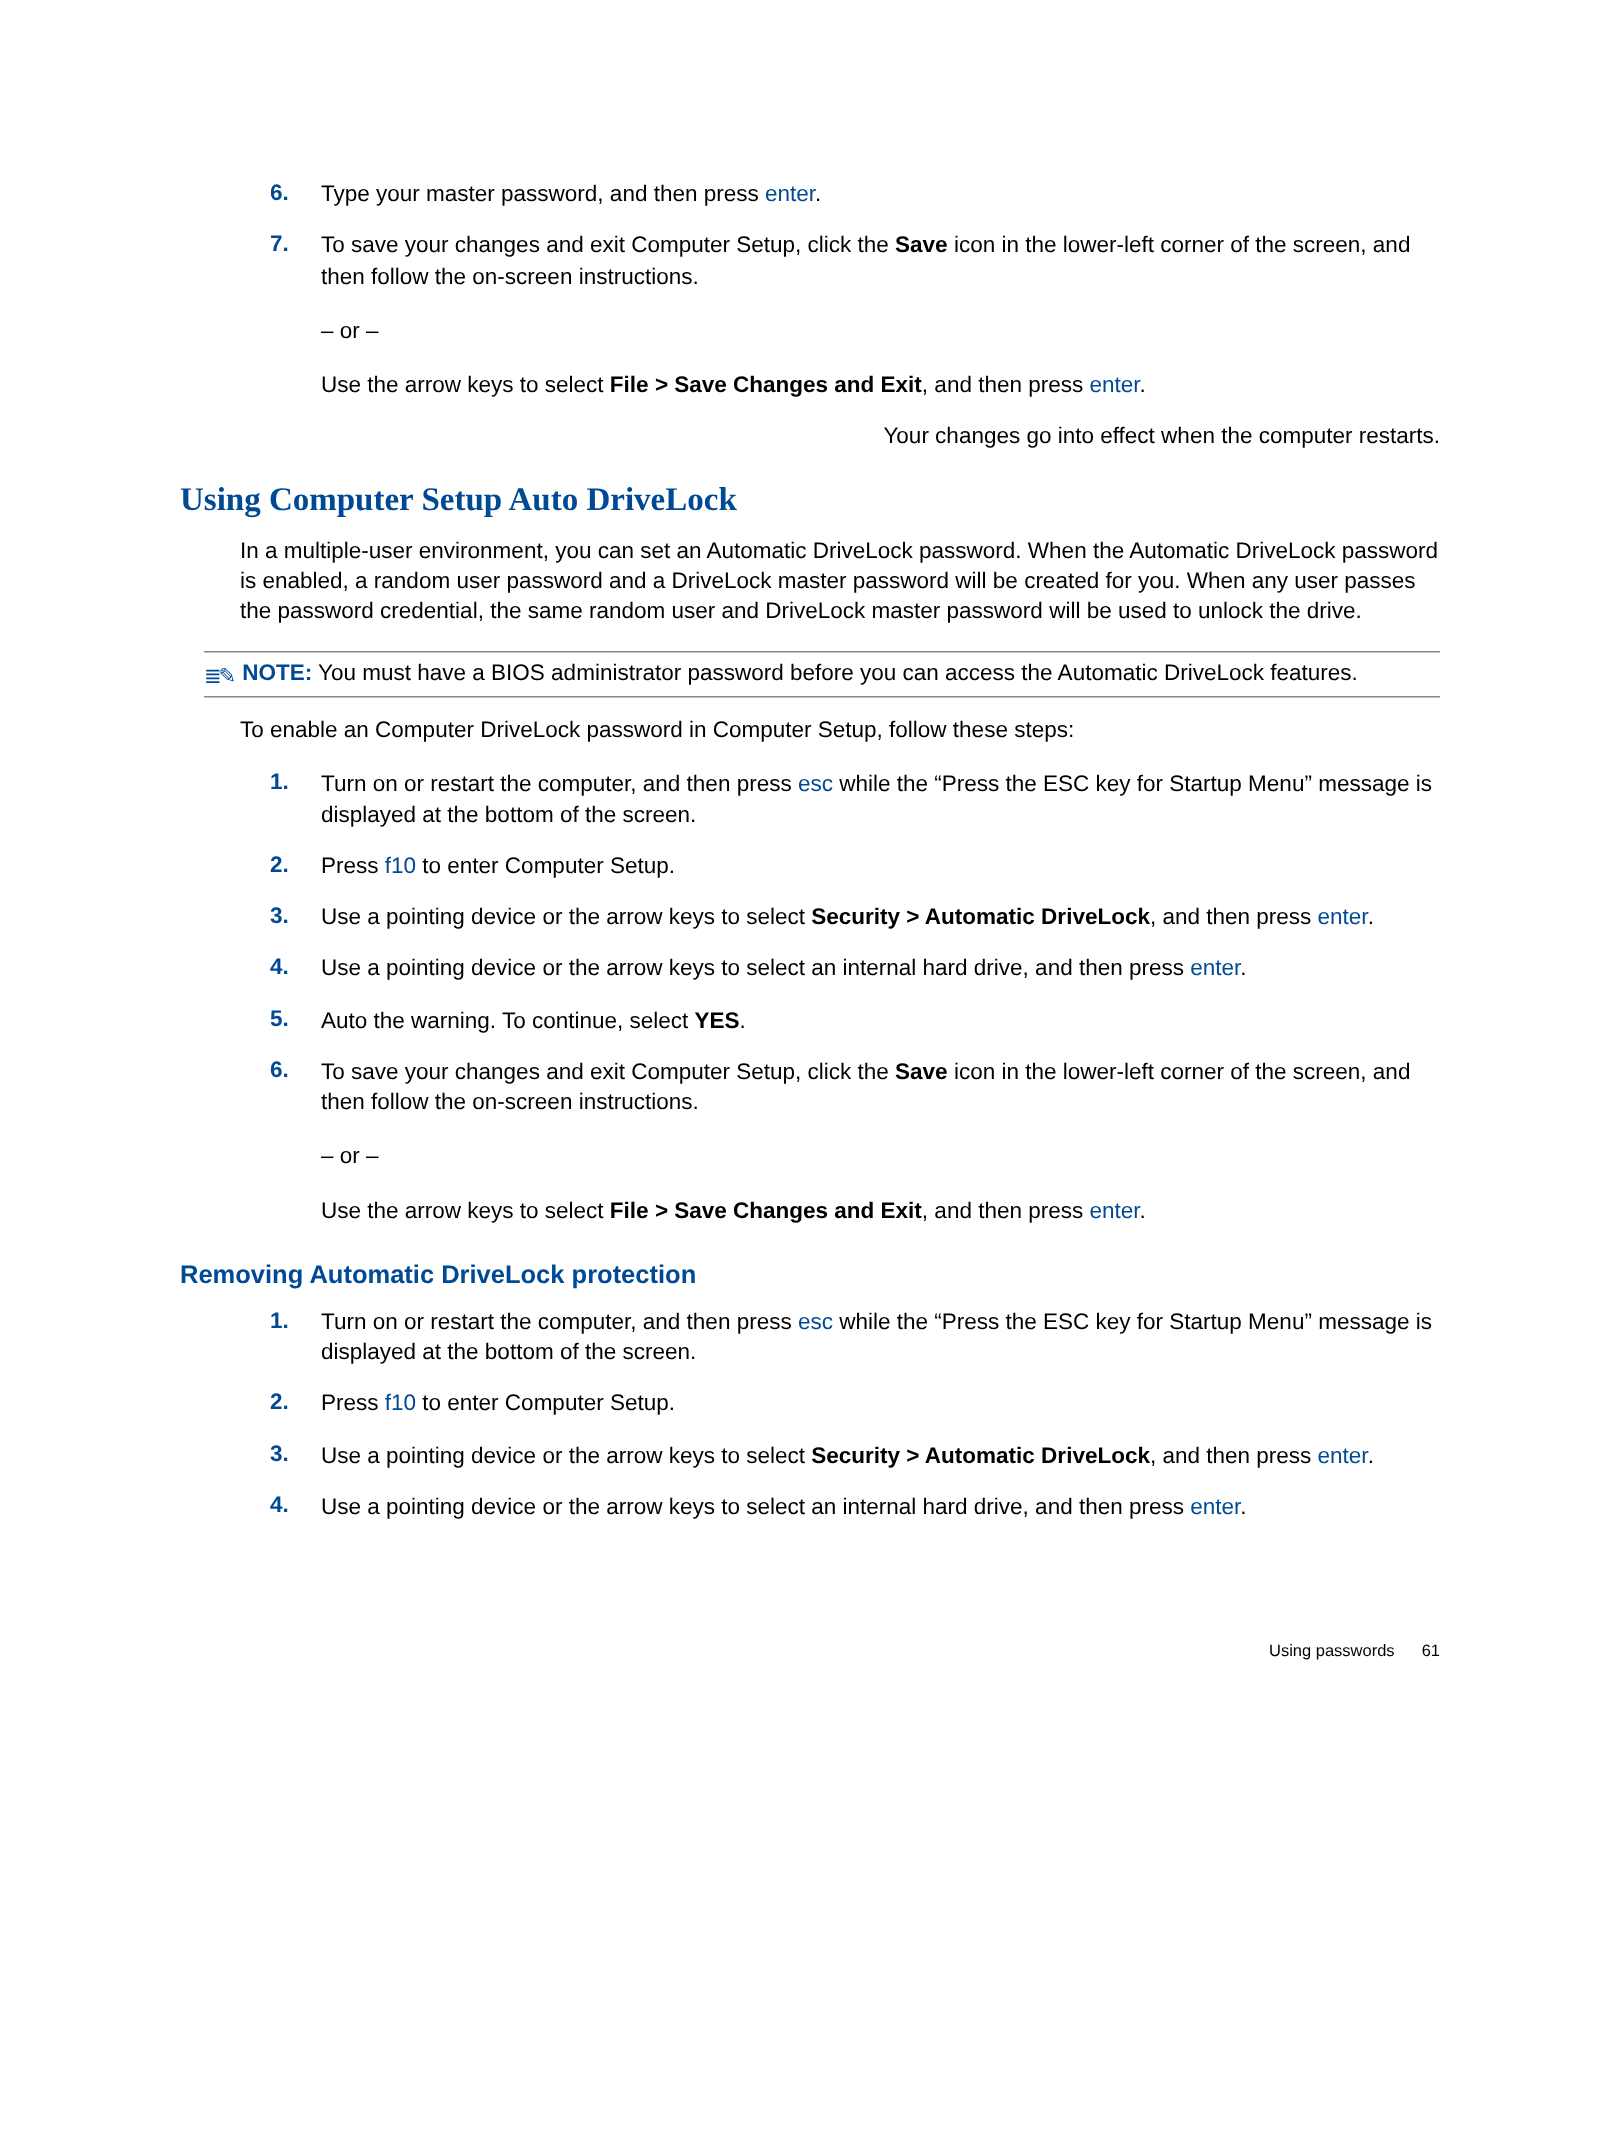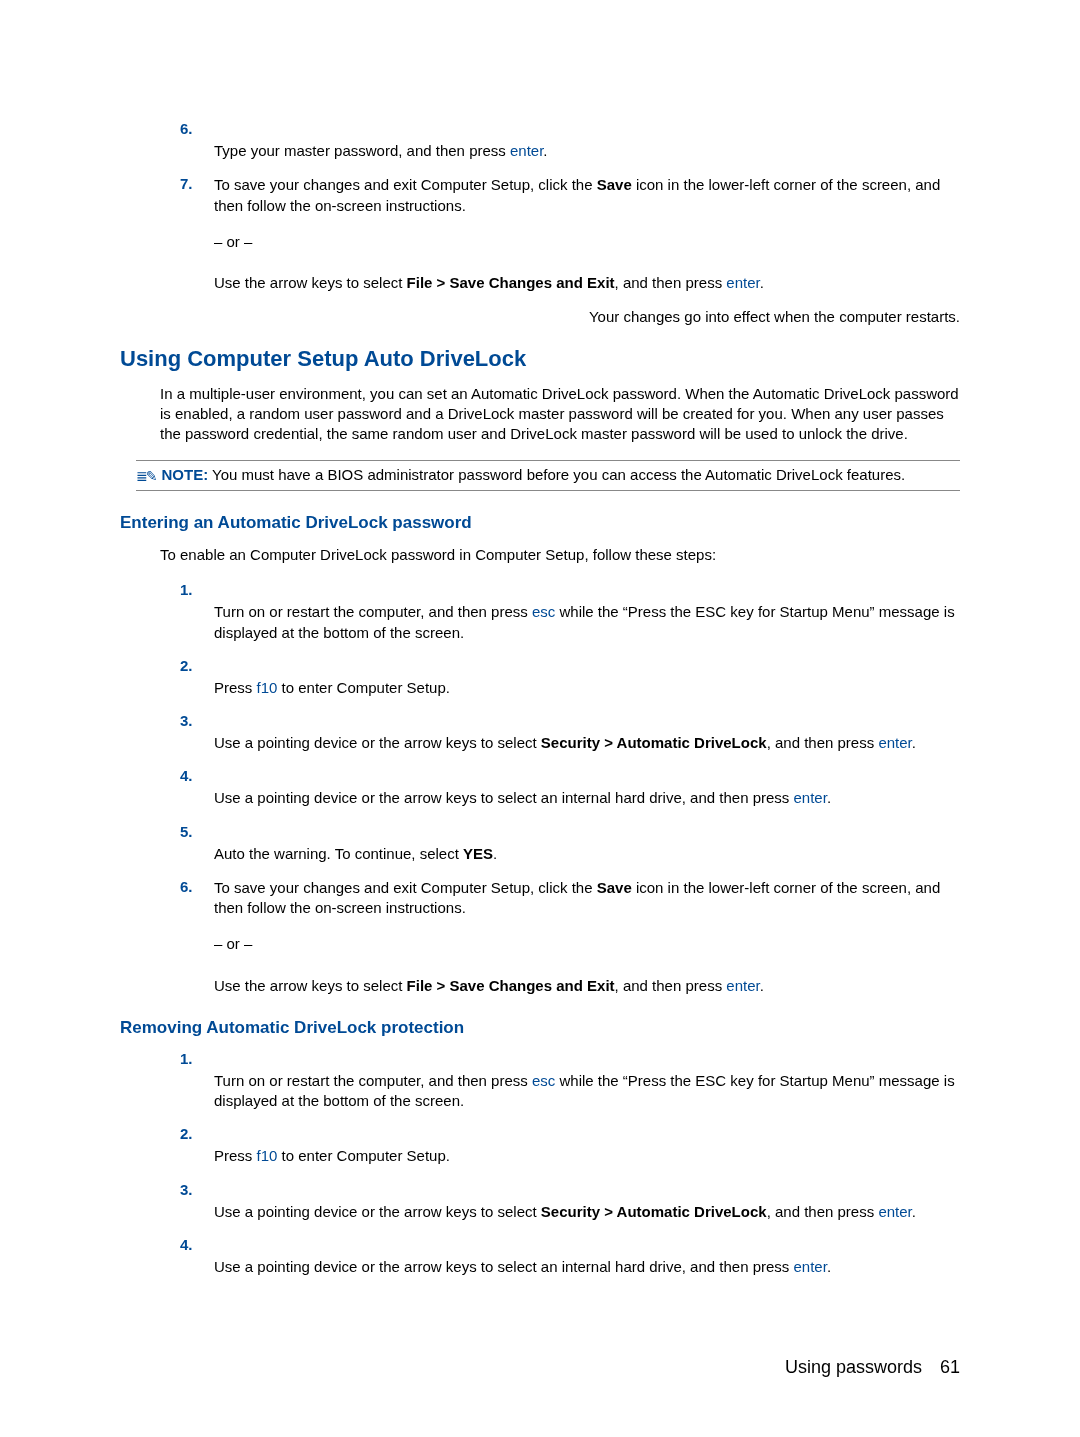--- a/index.html
+++ b/index.html
@@ -29,34 +29,34 @@
   }
   .li-body {
     flex: 1;
     line-height: 1.35;
   }
   .li-body p {
     margin: 0 0 16px 0;
   }
   .li-body p:last-child {
     margin-bottom: 0;
-    margin-top: 21px;
   }
   .indent-text {
     margin-left: 40px;
     line-height: 1.35;
     margin-top: 8px;
     margin-bottom: 18px;
     text-align: right;
   }
   h2.section {
     color: #004a95;
     font-weight: bold;
     font-size: 22px;
     margin: 18px 0 12px 0;
+    font-family: Liberation Serif, serif;
   }
   h3.subsection {
     color: #004a95;
     font-weight: bold;
     font-size: 17px;
     margin: 22px 0 12px 0;
   }
   .body-para {
     margin-left: 40px;
     line-height: 1.35;
@@ -89,21 +89,21 @@
   .key {
     color: #004a95;
   }
   .bold {
     font-weight: bold;
   }
   .footer {
     display: flex;
     justify-content: flex-end;
     margin-top: 80px;
-    font-size: 18px;
+    font-size: 11px;
   }
   .footer .pg {
     margin-left: 18px;
   }
 </style>
 </head>
 <body>
 
 <div class="page">
 
@@ -130,21 +130,20 @@
 
   <div class="body-para">In a multiple-user environment, you can set an Automatic DriveLock password. When the Automatic DriveLock password is enabled, a random user password and a DriveLock master password will be created for you. When any user passes the password credential, the same random user and DriveLock master password will be used to unlock the drive.</div>
 
   <div class="note-box">
     <span class="note-icon">≣✎</span>
     <div>
       <span class="note-label">NOTE:</span><span>   You must have a BIOS administrator password before you can access the Automatic DriveLock features.</span>
     </div>
   </div>
 
-  <h3 class="subsection">Entering an Automatic DriveLock password</h3>
   <div class="body-para">To enable an Computer DriveLock password in Computer Setup, follow these steps:</div>
 
   <div class="ol-1">
     <div class="li-row">
       <div class="li-num">1.</div>
       <div class="li-body">
         <p><span>Turn on or restart the computer, and then press </span><span class="key">esc</span><span> while the “Press the ESC key for Startup Menu” message is displayed at the bottom of the screen.</span></p>
       </div>
     </div>
     <div class="li-row">

